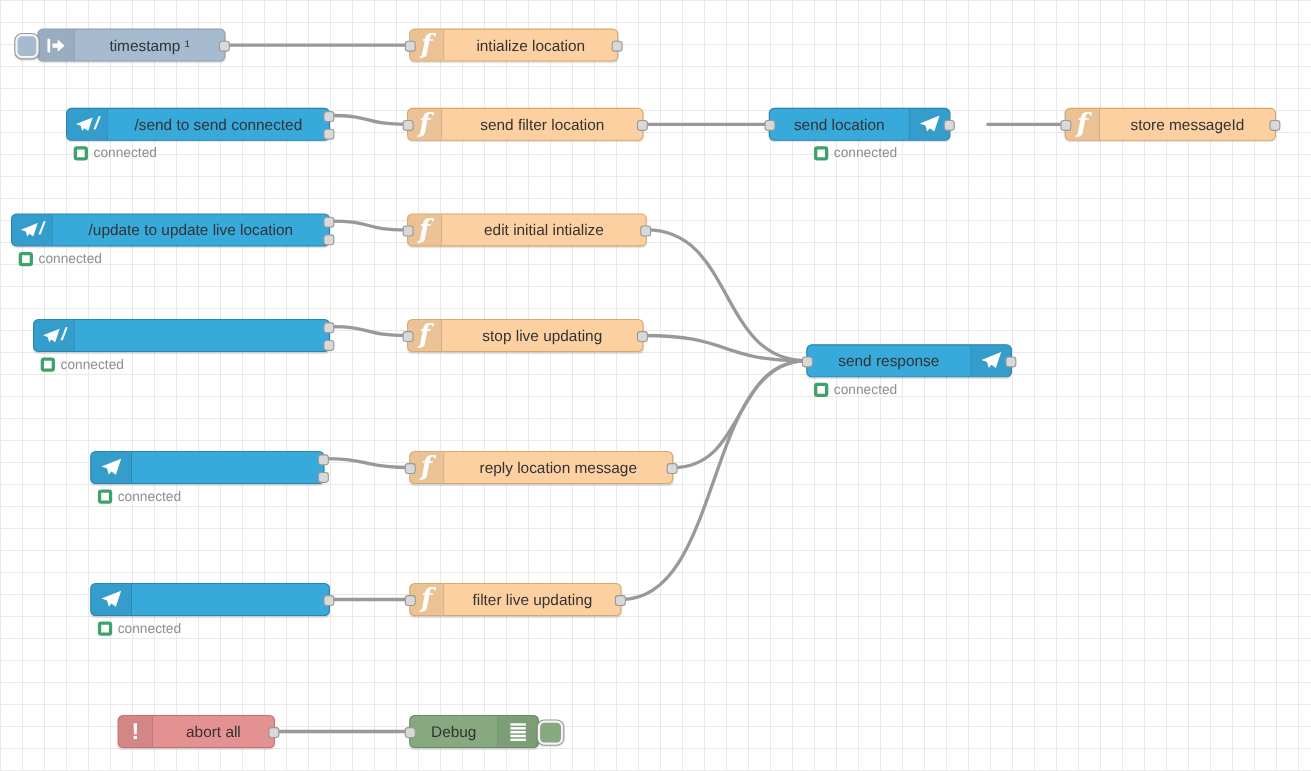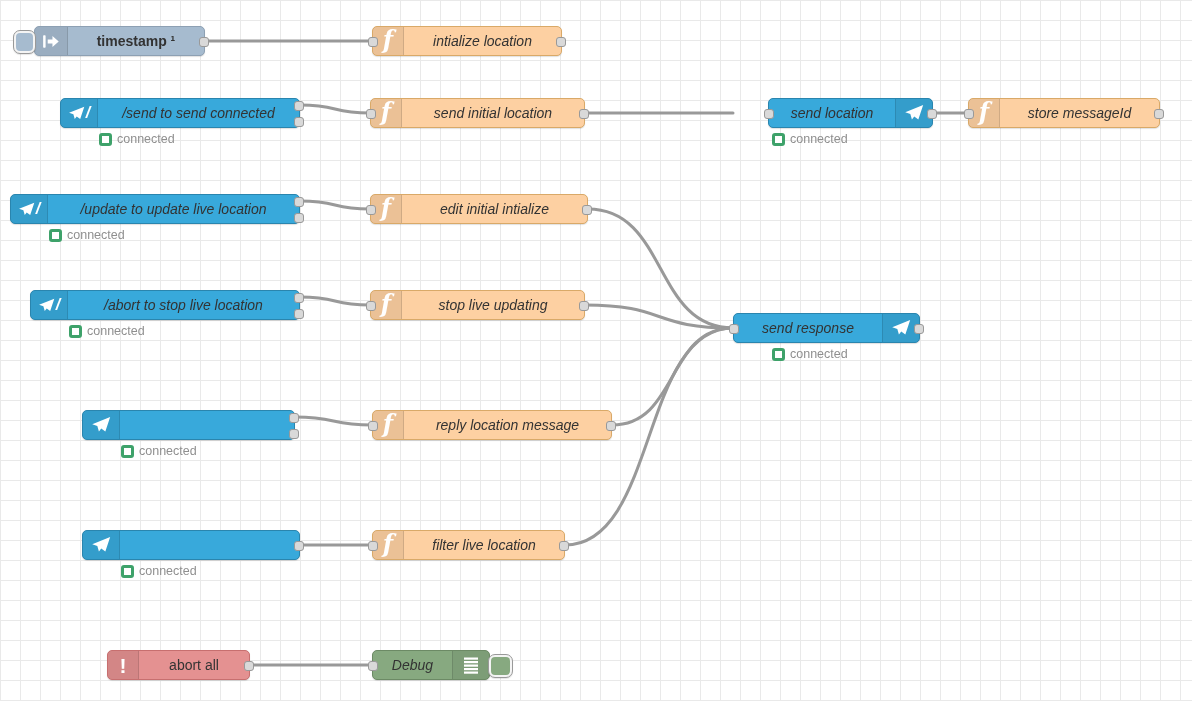--- a/index.html
+++ b/index.html
@@ -27,37 +27,37 @@
   .icon-area{
     width:32px;flex:0 0 auto;display:flex;align-items:center;justify-content:center;
     background:rgba(0,0,0,0.07);
   }
   .icon-area.left{border-right:1px solid rgba(0,0,0,0.12);border-radius:4px 0 0 4px;}
   .icon-area.right{border-left:1px solid rgba(0,0,0,0.12);border-radius:0 4px 4px 0;}
   .node-label{
     flex:1;display:flex;align-items:center;justify-content:center;
     font-size:14px;color:#333;white-space:nowrap;padding:0 8px;overflow:hidden;
   }
-  .node-label.it{font-style:italic;}
+  .node-label.it{}
   .port{
     position:absolute;width:10px;height:10px;box-sizing:border-box;
     background:#d9d9d9;border:1px solid #999;border-radius:3px;cursor:crosshair;
   }
   .ficon{font-family:"DejaVu Serif","Liberation Serif",serif;font-style:italic;font-weight:bold;color:#fff;font-size:24px;line-height:1;margin-top:-3px;}
   .bang{font-weight:bold;color:#fff;font-size:21px;line-height:1;}
   .slash{font-weight:bold;color:#fff;font-size:16px;font-style:italic;margin-left:1px;}
   .nbtn{
     position:absolute;top:3px;width:23px;height:24px;box-sizing:border-box;
     background:#f4f4f4;border:1px solid #999;border-radius:7px;cursor:pointer;
     box-shadow:0 1px 1px rgba(0,0,0,0.1);
   }
   .nbtn .inner{position:absolute;left:2px;right:2px;top:2px;bottom:2px;border-radius:4px;}
   .status{
     position:absolute;display:flex;align-items:center;z-index:2;
-    font-size:12.5px;color:#8f8f8f;white-space:nowrap;margin-left:32px;
+    font-size:12.5px;color:#8f8f8f;white-space:nowrap;
   }
   .status .ring{
     display:inline-block;width:13px;height:13px;box-sizing:border-box;
     border:3px solid #3ea26a;border-radius:3px;background:#fff;margin-right:5px;
   }
 </style>
 </head>
 <body>
 
 <div id="canvas">
@@ -70,21 +70,21 @@
       <path d="M588 209 C667.75 209 653.25 328 733 328" fill="none" stroke="#999999" stroke-width="3" stroke-linecap="round"></path>
       <path d="M300 297 C340 297 330 305 370 305" fill="none" stroke="#999999" stroke-width="3" stroke-linecap="round"></path>
       <path d="M585 305 C666.4 305 651.6 328 733 328" fill="none" stroke="#999999" stroke-width="3" stroke-linecap="round"></path>
       <path d="M295 417 C337.35 417 329.65 425 372 425" fill="none" stroke="#999999" stroke-width="3" stroke-linecap="round"></path>
       <path d="M612 425 C678.55 425 666.45 328 733 328" fill="none" stroke="#999999" stroke-width="3" stroke-linecap="round"></path>
       <path d="M300 545 C340 545 332 545 372 545" fill="none" stroke="#999999" stroke-width="3" stroke-linecap="round"></path>
       <path d="M565 545 C657.4 545 640.6 328 733 328" fill="none" stroke="#999999" stroke-width="3" stroke-linecap="round"></path>
       <path d="M250 665 C317.1 665 304.9 665 372 665" fill="none" stroke="#999999" stroke-width="3" stroke-linecap="round"></path>
     </svg>
   <div id="nodes">
-      <div class="node" style="left: 34px; top: 26px; width: 171px; background: rgb(166, 187, 207); border-color: rgb(141, 160, 179); font-weight: bold;">
+      <div class="node" style="left: 34px; top: 26px; width: 171px; background: rgb(166, 187, 207); border-color: rgb(141, 160, 179);">
         <div class="icon-area left" style="width:32px">
           <svg width="19" height="19" viewBox="0 0 20 20">
             <rect x="1.2" y="3.5" width="2.6" height="13" rx="0.8" fill="#fff"></rect>
             <path d="M6 8 h5 V4.2 L17.6 10 l-6.6 5.8 V12 H6 z" fill="#fff"></path>
           </svg>
         </div>
         <span class="node-label">timestamp ¹</span>
         <div class="nbtn" style="left: -22px;">
           <div class="inner" style="background:#a6bbcf"></div>
         </div>
@@ -110,25 +110,25 @@
         <div class="port" style="right: -5px; top: 18px;"></div>
       </div>
       <div class="status" style="left: 67px; top: 132px;">
         <span class="ring" style="border-color:#3ea26a"></span>
         <span>connected</span>
       </div>
       <div class="node" style="left: 370px; top: 98px; width: 215px; background: rgb(253, 208, 162); border-color: rgb(217, 169, 104);">
         <div class="icon-area left" style="width:30px">
           <span class="ficon">f</span>
         </div>
-        <span class="node-label it">send initial location</span>
-        <div class="port" style="left: -5px; top: 10px;"></div>
-        <div class="port" style="right: -5px; top: 10px;"></div>
-      </div>
-      <div class="node" style="left: 768px; top: 98px; width: 165px; background: rgb(56, 169, 219); border-color: rgb(42, 133, 174);">
+        <span class="node-label it">send filter location</span>
+        <div class="port" style="left: -5px; top: 10px;"></div>
+        <div class="port" style="right: -5px; top: 10px;"></div>
+      </div>
+      <div class="node" style="left: 699px; top: 98px; width: 165px; background: rgb(56, 169, 219); border-color: rgb(42, 133, 174);">
         <span class="node-label it">send location</span>
         <div class="icon-area right" style="width:36px">
           <svg width="20" height="20" viewBox="0 0 24 24">
             <polygon points="23,2.5 1.5,11 7.6,13.2 9.5,19.8 12.3,16.3 17.2,19.9 23,2.5" fill="#fff"></polygon>
           </svg>
         </div>
         <div class="port" style="left: -5px; top: 10px;"></div>
         <div class="port" style="right: -5px; top: 10px;"></div>
       </div>
       <div class="status" style="left: 740px; top: 132px;">
@@ -166,21 +166,20 @@
         <div class="port" style="left: -5px; top: 10px;"></div>
         <div class="port" style="right: -5px; top: 10px;"></div>
       </div>
       <div class="node" style="left: 30px; top: 290px; width: 270px; background: rgb(56, 169, 219); border-color: rgb(42, 133, 174);">
         <div class="icon-area left" style="width:36px">
           <svg width="17" height="17" viewBox="0 0 24 24">
             <polygon points="23,2.5 1.5,11 7.6,13.2 9.5,19.8 12.3,16.3 17.2,19.9 23,2.5" fill="#fff"></polygon>
           </svg>
           <span class="slash">/</span>
         </div>
-        <span class="node-label it">/abort to stop live location</span>
         <div class="port" style="right: -5px; top: 2px;"></div>
         <div class="port" style="right: -5px; top: 18px;"></div>
       </div>
       <div class="status" style="left: 37px; top: 324px;">
         <span class="ring" style="border-color:#3ea26a"></span>
         <span>connected</span>
       </div>
       <div class="node" style="left: 370px; top: 290px; width: 215px; background: rgb(253, 208, 162); border-color: rgb(217, 169, 104);">
         <div class="icon-area left" style="width:30px">
           <span class="ficon">f</span>
@@ -233,21 +232,21 @@
         <div class="port" style="right: -5px; top: 10px;"></div>
       </div>
       <div class="status" style="left: 89px; top: 564px;">
         <span class="ring" style="border-color:#3ea26a"></span>
         <span>connected</span>
       </div>
       <div class="node" style="left: 372px; top: 530px; width: 193px; background: rgb(253, 208, 162); border-color: rgb(217, 169, 104);">
         <div class="icon-area left" style="width:30px">
           <span class="ficon">f</span>
         </div>
-        <span class="node-label it">filter live location</span>
+        <span class="node-label it">filter live updating</span>
         <div class="port" style="left: -5px; top: 10px;"></div>
         <div class="port" style="right: -5px; top: 10px;"></div>
       </div>
       <div class="node" style="left: 107px; top: 650px; width: 143px; background: rgb(228, 145, 145); border-color: rgb(199, 111, 111);">
         <div class="icon-area left" style="width:30px">
           <span class="bang">!</span>
         </div>
         <span class="node-label">abort all</span>
         <div class="port" style="right: -5px; top: 10px;"></div>
       </div>

